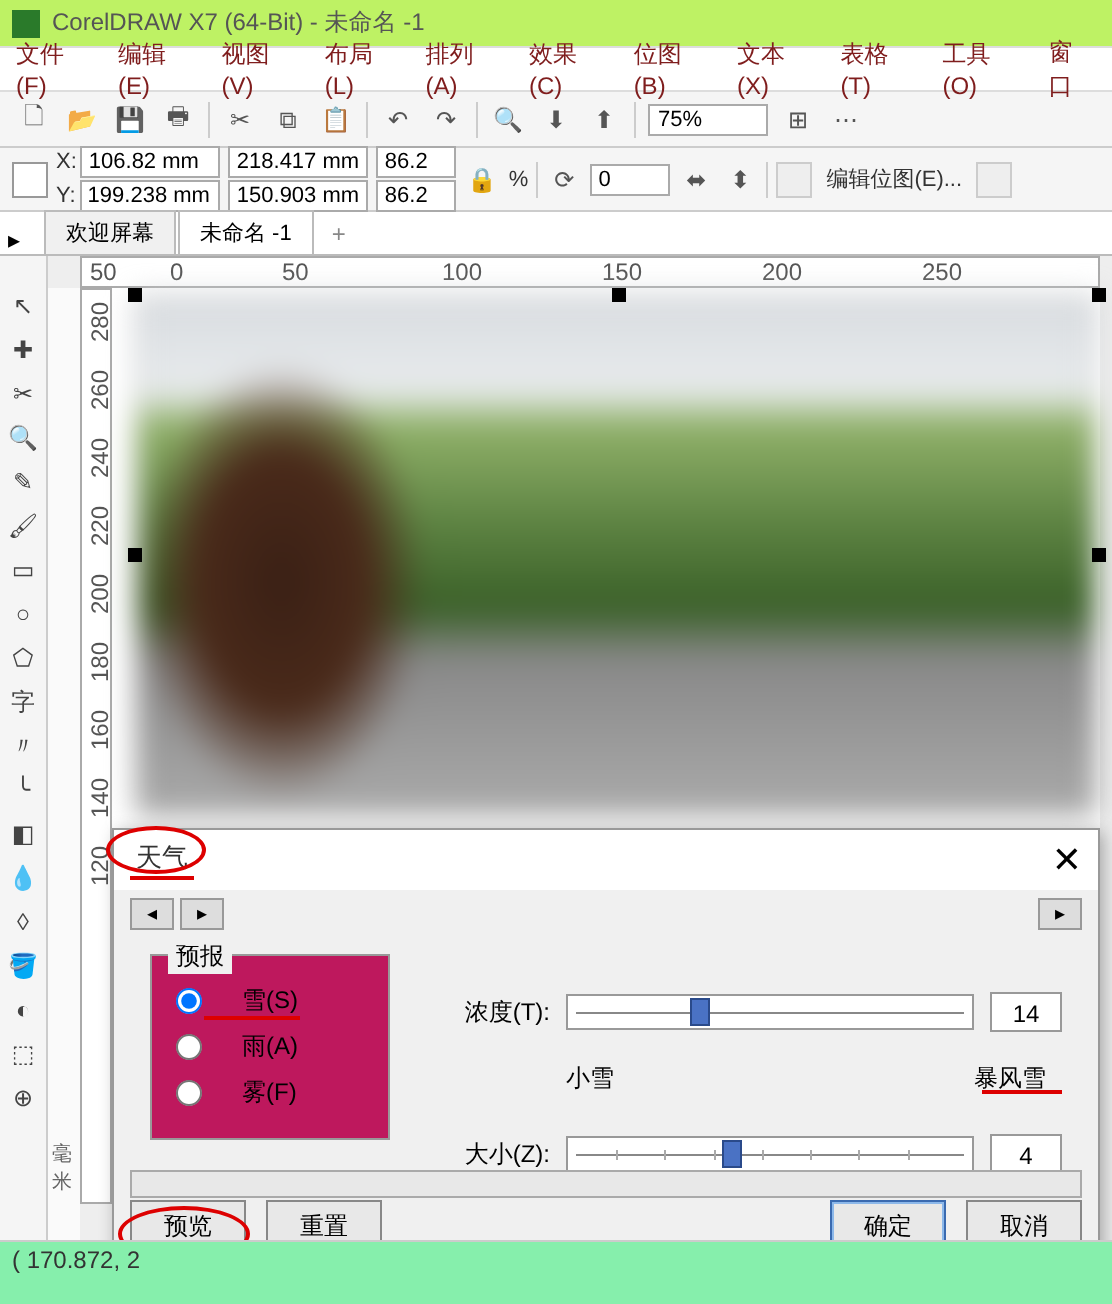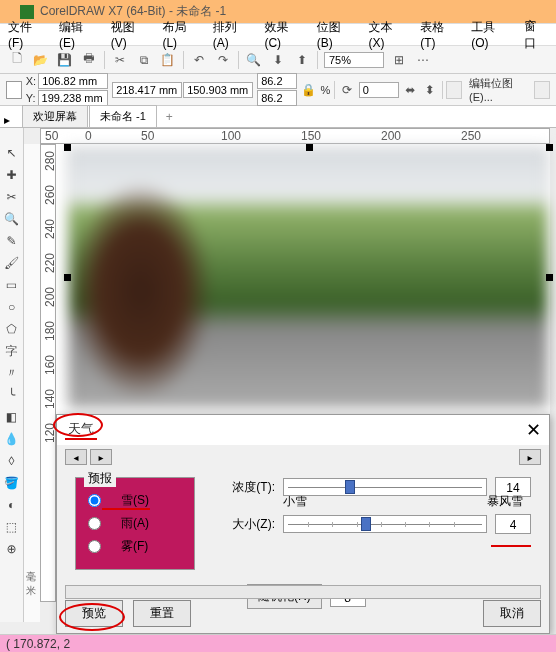--- a/index.html
+++ b/index.html
@@ -1,21 +1,21 @@
 <!DOCTYPE html>
 <html><head>
 <meta charset="utf-8">
 <style>
 *{margin:0;padding:0;box-sizing:border-box;font-family:"Microsoft YaHei",SimSun,sans-serif;font-size:12px}
 body{background:#eee;width:556px;height:652px;overflow:hidden;position:relative}
-.titlebar{background:#fdba74;height:24px;display:flex;align-items:center;padding:0 20px;border-bottom:1px solid #ddd}
+.titlebar{background:#bef264;height:24px;display:flex;align-items:center;padding:0 6px;border-bottom:1px solid #ddd}
 .titlebar .ico{width:14px;height:14px;background:#2a7a2a;margin-right:6px}
 .titlebar .t{color:#555}
 .menubar{background:#fff;height:22px;display:flex;align-items:center;gap:12px;padding:0 8px;border-bottom:1px solid #ddd}
-.menubar span{color:#000000;cursor:default}
+.menubar span{color:#7f1d1d;cursor:default}
 .toolbar{background:#f5f5f5;height:28px;display:flex;align-items:center;gap:6px;padding:0 8px;border-bottom:1px solid #ccc}
 .tb-ico{width:18px;height:18px;display:inline-flex;align-items:center;justify-content:center;color:#555}
 .tb-sep{width:1px;height:18px;background:#ccc}
 .zoom-sel{border:1px solid #aaa;background:#fff;padding:1px 4px;width:60px;font-size:11px}
 .propbar{background:#f5f5f5;height:32px;display:flex;align-items:center;gap:4px;padding:0 6px;border-bottom:1px solid #ccc}
 .xy-ico{width:18px;height:18px;border:1px solid #999;background:#fff}
 .propbar .lbl{font-size:11px;color:#333}
 .propbar input{border:1px solid #aaa;background:#fff;width:70px;height:16px;font-size:11px;padding:0 3px}
 .propbar .sm{width:40px}
 .propbar .tbi{width:18px;height:18px;background:#eee;border:1px solid #ccc}
@@ -47,38 +47,38 @@
 .dlg-nav{padding:4px 8px;display:flex;justify-content:space-between}
 .dlg-nav button{width:22px;height:16px;border:1px solid #999;background:#ddd;font-size:10px}
 .dlg-body{display:flex;padding:8px 18px;gap:30px}
 .fcol{flex:0 0 120px}
 .fs{border:1px solid #999;padding:8px 12px;position:relative;background:#be185d}
 .fs .leg{position:absolute;top:-8px;left:8px;background:#f0f0f0;padding:0 4px;font-size:12px}
 .radio-row{display:flex;align-items:center;gap:20px;margin:6px 0;font-size:12px}
 .radio-row input{margin:0}
 .underline{position:absolute;left:26px;width:48px;height:2px;background:#d00}
 .scol{flex:1}
-.srow{display:flex;align-items:center;gap:8px;margin:0 0}
+.srow{display:flex;align-items:center;gap:8px;margin:19px 0}
 .srow .sl{width:50px;text-align:right;font-size:12px}
 .slider{flex:1;height:18px;border:1px solid #999;background:#fff;position:relative}
 .slider .track{position:absolute;top:50%;left:4px;right:4px;height:1px;background:#888}
 .slider .tick{position:absolute;top:40%;width:1px;height:5px;background:#aaa}
 .slider .thumb{position:absolute;top:1px;width:10px;height:14px;background:#4a72c4;border:1px solid #2a4a8a}
 .srow .val{width:36px;height:20px;border:1px solid #999;background:#fff;text-align:center;line-height:20px;font-size:12px}
 .subl{display:flex;justify-content:space-between;font-size:11px;padding:0 8px 0 58px;margin-top:-4px;margin-bottom:4px}
 .rnd-row{display:flex;align-items:center;gap:8px;padding-left:190px;margin-top:6px}
 .rnd-row button{padding:3px 10px;border:1px solid #999;background:#e8e8e8;font-size:12px}
 .rnd-row .val{width:36px;height:20px;border:1px solid #999;background:#fff;text-align:center;line-height:20px}
 .dlg-ft{position:absolute;bottom:6px;left:8px;right:8px;display:flex;gap:10px;}
 .dlg-ft .gap{flex:1}
 .dlg-ft button{padding:4px 16px;border:1px solid #888;background:#e8e8e8;font-size:12px}
 .dlg-ft button.primary{border:1px solid #3a6ab0;box-shadow:0 0 0 1px #8cb8ea inset}
 .dlg-ft .ann2{position:absolute;left:-6px;bottom:-4px;width:66px;height:28px;border:2px solid #d00;border-radius:50%}
 .u-red{position:absolute;height:2px;background:#d00}
-.status{position:absolute;bottom:0;left:0;right:0;height:18px;background:#f9a8d4;border-top:1px solid #ccc;padding:2px 6px;font-size:11px;color:#333}
+.status{position:absolute;bottom:0;left:0;right:0;height:32px;background:#86efac;border-top:1px solid #ccc;padding:2px 6px;font-size:11px;color:#333}
 .prescroll{position:absolute;background:#e8e8e8;border:1px solid #aaa}
 </style>
 </head>
 <body>
 
 <div class="titlebar">
   <div class="ico"></div>
   <div class="t">CorelDRAW X7 (64-Bit) - 未命名 -1</div>
 </div>
 
@@ -123,21 +123,21 @@
   <div style="display:flex;flex-direction:column;gap:1px">
     <div style="display:flex;align-items:center;gap:2px">
         <span class="lbl">X:</span>
         <input value="106.82 mm" style="">
       </div>
     <div style="display:flex;align-items:center;gap:2px">
         <span class="lbl">Y:</span>
         <input value="199.238 mm" style="">
       </div>
   </div>
-  <div style="display:flex;gap:1px">
+  <div style="display:flex;flex-direction:column;gap:1px">
     <input value="218.417 mm" style="">
     <input value="150.903 mm" style="">
   </div>
   <div style="display:flex;flex-direction:column;gap:1px">
     <input class="sm" value="86.2" style="">
     <input class="sm" value="86.2" style="">
   </div>
   <div class="tb-ico">🔒</div>
   <div class="lbl">%</div>
   <div class="tb-sep"></div>
@@ -279,19 +279,20 @@
   <div class="rnd-row">
     <button>随机化(R)</button>
     <div class="val">8</div>
   </div>
   <div class="prescroll" style="left:8px;right:8px;bottom:34px;height:14px"></div>
   <div class="dlg-ft">
     <div class="ann2"></div>
     <button>预览</button>
     <button>重置</button>
     <div class="gap"></div>
+    <button class="primary">确定</button>
     <button>取消</button>
   </div>
 </div>
 
 <div class="status">
   <span>( 170.872, 2</span>
 </div>
 
 </body></html>

